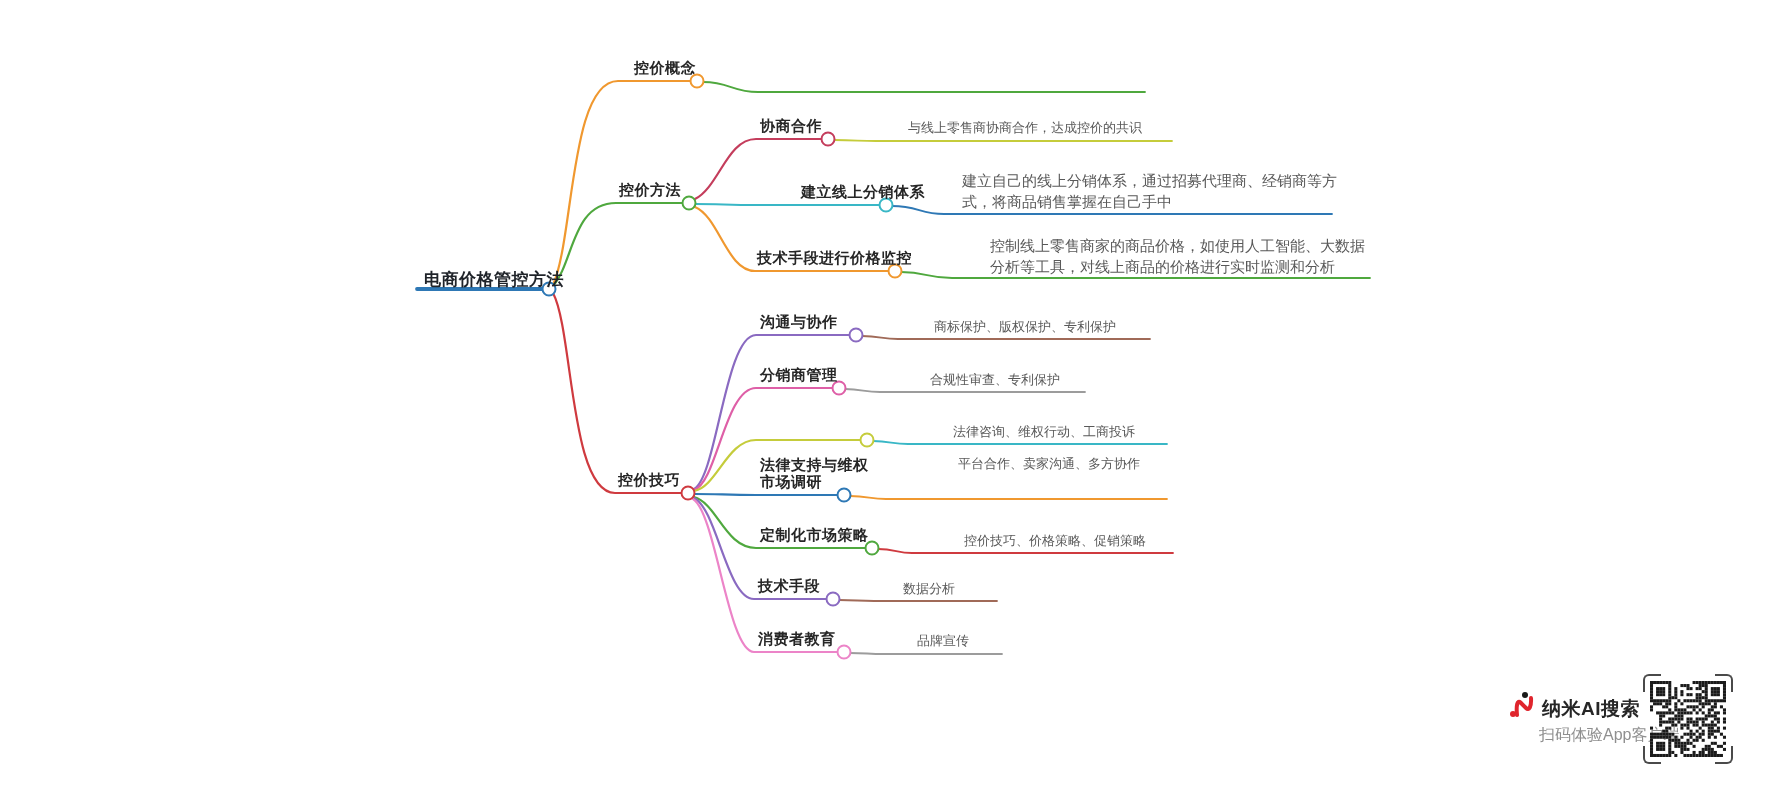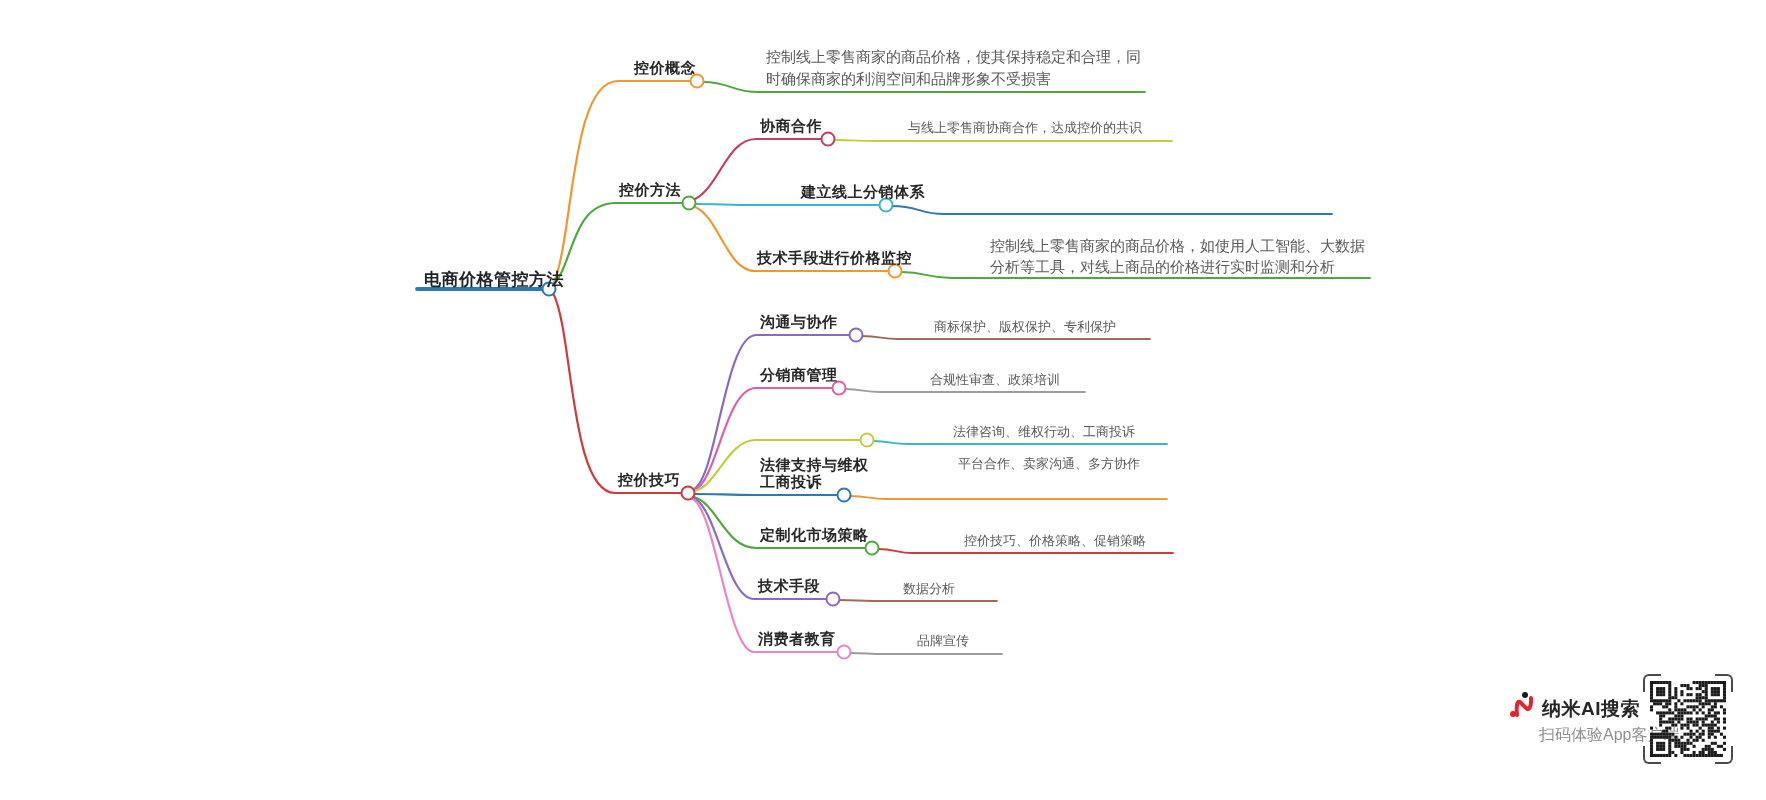--- a/index.html
+++ b/index.html
@@ -82,44 +82,44 @@
     <circle class="dot" cx="867" cy="440" r="6.5" stroke="#c5cc3b"></circle>
     <circle class="dot" cx="844" cy="495" r="6.5" stroke="#2e78b5"></circle>
     <circle class="dot" cx="872" cy="548" r="6.5" stroke="#4fa83e"></circle>
     <circle class="dot" cx="833" cy="599" r="6.5" stroke="#8a6ac1"></circle>
     <circle class="dot" cx="844" cy="652" r="6.5" stroke="#ec84c8"></circle>
   </svg>
 
   <div class="txt root-lbl" style="left:424px;top:268px;">电商价格管控方法</div>
 
   <div class="txt lbl" style="left:620px;top:58px;margin-left:14px;">控价概念</div>
-  <div class="txt desc" style="left:766px;top:46px;width:380px;">控制线上零售商家的商品价格，使其保持稳定和合理，同时确保商家的利润空间和品牌形象不受损害</div>
 
   <div class="txt lbl" style="left:619px;top:180px;">控价方法</div>
 
   <div class="txt lbl" style="left:760px;top:116px;">协商合作</div>
   <div class="txt kw" style="left:908px;top:118px;">与线上零售商协商合作，达成控价的共识</div>
 
   <div class="txt lbl" style="left:801px;top:182px;">建立线上分销体系</div>
+  <div class="txt desc desc2" style="left:962px;top:170px;width:380px;">建立自己的线上分销体系，通过招募代理商、经销商等方式，将商品销售掌握在自己手中</div>
 
   <div class="txt lbl" style="left:757px;top:248px;">技术手段进行价格监控</div>
   <div class="txt desc desc2" style="left:990px;top:235px;width:380px;">控制线上零售商家的商品价格，如使用人工智能、大数据分析等工具，对线上商品的价格进行实时监测和分析</div>
 
   <div class="txt lbl" style="left:618px;top:470px;">控价技巧</div>
 
   <div class="txt lbl" style="left:760px;top:312px;">沟通与协作</div>
   <div class="txt kw" style="left:934px;top:317px;">商标保护、版权保护、专利保护</div>
 
   <div class="txt lbl" style="left:760px;top:365px;">分销商管理</div>
-  <div class="txt kw" style="left:930px;top:370px;">合规性审查、政策培训</div>
+  <div class="txt kw" style="left:930px;top:370px;">合规性审查、专利保护</div>
 
   <div class="txt lbl" style="left:760px;top:417px;margin-top:38px;">法律支持与维权</div>
   <div class="txt kw" style="left:953px;top:422px;">法律咨询、维权行动、工商投诉</div>
 
-  <div class="txt lbl" style="left:760px;top:472px;">工商投诉</div>
+  <div class="txt lbl" style="left:760px;top:472px;">市场调研</div>
   <div class="txt kw" style="left:958px;top:454px;">平台合作、卖家沟通、多方协作</div>
 
   <div class="txt lbl" style="left:760px;top:525px;">定制化市场策略</div>
   <div class="txt kw" style="left:964px;top:531px;">控价技巧、价格策略、促销策略</div>
 
   <div class="txt lbl" style="left:758px;top:576px;">技术手段</div>
   <div class="txt kw" style="left:903px;top:579px;">数据分析</div>
 
   <div class="txt lbl" style="left:758px;top:629px;">消费者教育</div>
   <div class="txt kw" style="left:917px;top:632px;font-family:Liberation Mono, monospace;">品牌宣传</div>

